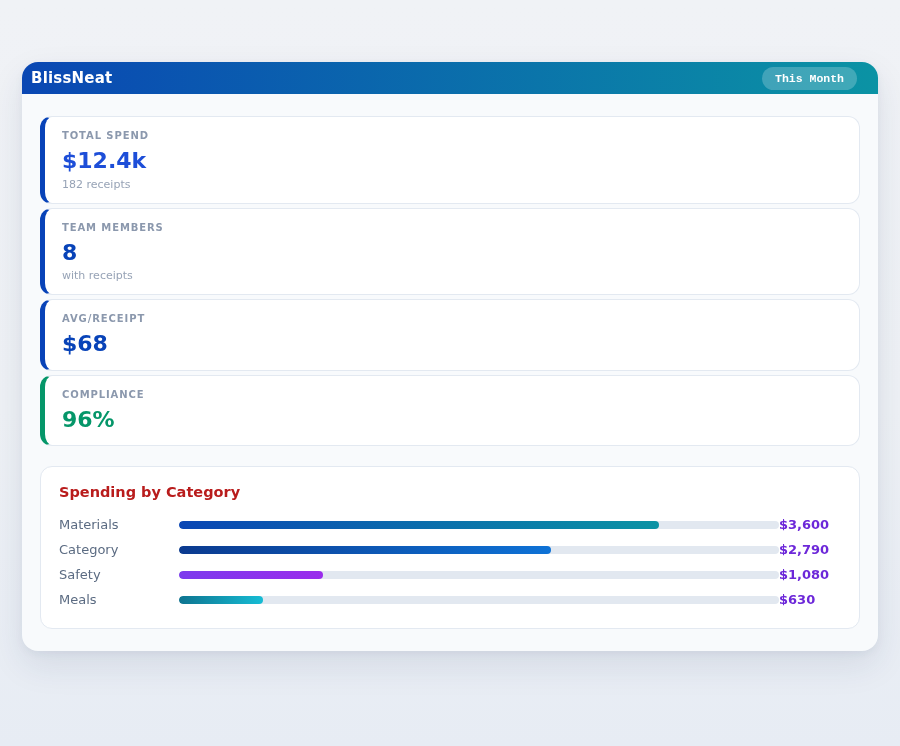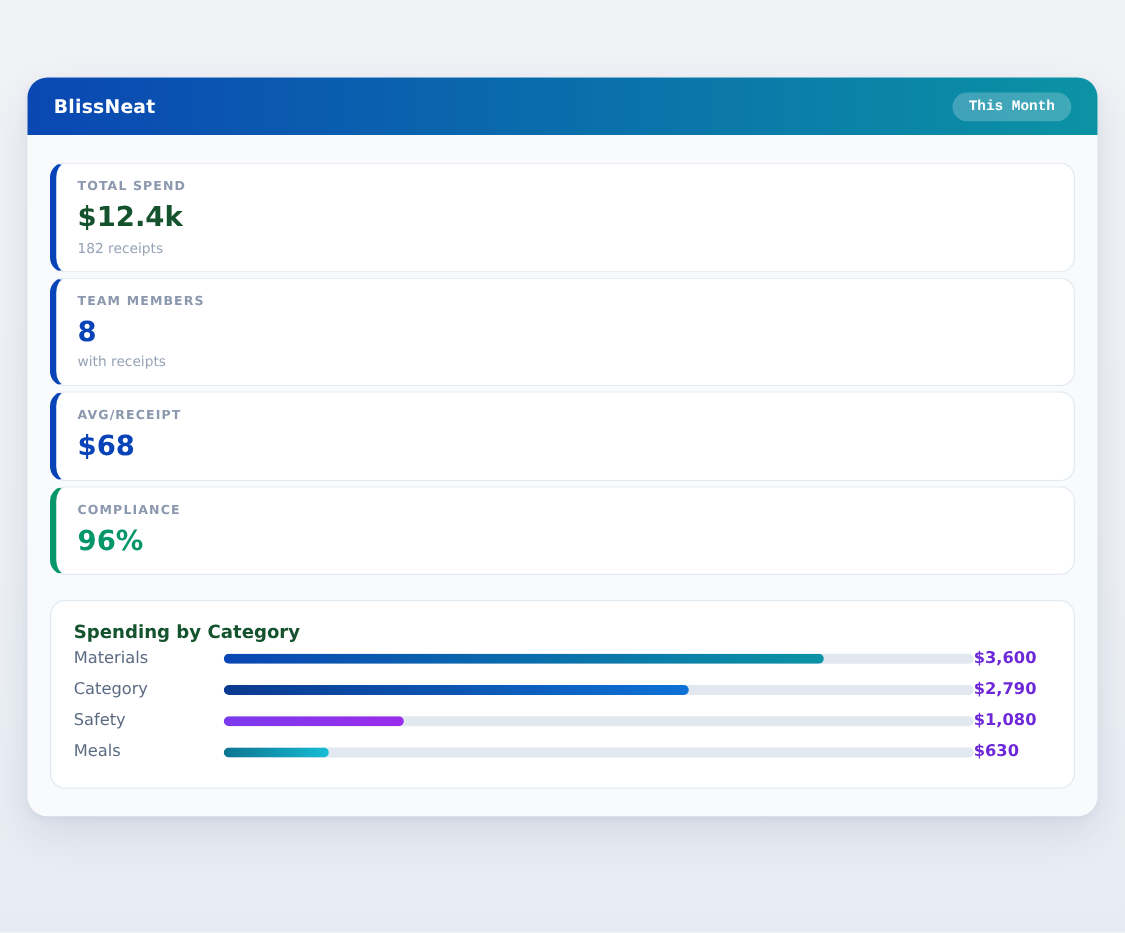--- a/index.html
+++ b/index.html
@@ -12,26 +12,26 @@
   .app-shell {
     position: absolute;
     left: 22px; top: 62px;
     width: 856px;
     background: #f8fafc;
     border-radius: 16px;
     box-shadow: 0 14px 34px rgba(30, 50, 90, 0.10), 0 3px 8px rgba(30,50,90,0.05);
     padding-bottom: 22px;
   }
   .app-header {
-    height: 46px;
+    height: 32px;
     border-radius: 16px 16px 0 0;
     display: flex;
     align-items: center;
     justify-content: space-between;
-    padding: 0 21px 0 21px;
+    padding: 0 21px 0 9px;
   }
   .app-title {
     color: #ffffff;
     font-size: 15px;
     font-weight: bold;
     letter-spacing: 0.2px;
   }
   .period-badge {
     background: rgba(255,255,255,0.22);
     color: #ffffff;
@@ -77,22 +77,22 @@
   .category-card {
     margin: 20px 18px 0 18px;
     background: #ffffff;
     border: 1px solid #e3e9f1;
     border-radius: 12px;
     padding: 17px 18px 16px 18px;
   }
   .category-title {
     font-size: 14.5px;
     font-weight: bold;
-    color: #14532d;
-    margin-bottom: 0;
+    color: #b91c1c;
+    margin-bottom: 12px;
   }
   .bar-row {
     display: grid;
     grid-template-columns: 120px 1fr 62px;
     align-items: center;
     height: 25px;
   }
   .bar-row-label {
     font-size: 13px;
     color: #5b6b82;
@@ -120,21 +120,21 @@
 <div class="app-shell">
 
   <div class="app-header" style="background: linear-gradient(90deg, rgb(10, 71, 179), rgb(11, 147, 164));">
     <div class="app-title">BlissNeat</div>
     <button class="period-badge">This Month</button>
   </div>
 
   <div class="stats-area">
     <div class="stat-card" style="border-left-color: rgb(8, 67, 184);">
       <div class="stat-label">TOTAL SPEND</div>
-      <div class="stat-value" style="color: #14532d;">$12.4k</div>
+      <div class="stat-value" style="color: #1d4ed8;">$12.4k</div>
       <div class="stat-sub">182 receipts</div>
     </div>
     <div class="stat-card" style="border-left-color: rgb(8, 67, 184);">
       <div class="stat-label">TEAM MEMBERS</div>
       <div class="stat-value" style="color: rgb(8, 67, 184);">8</div>
       <div class="stat-sub">with receipts</div>
     </div>
     <div class="stat-card" style="border-left-color: rgb(8, 67, 184);">
       <div class="stat-label">AVG/RECEIPT</div>
       <div class="stat-value" style="color: rgb(8, 67, 184);">$68</div>

